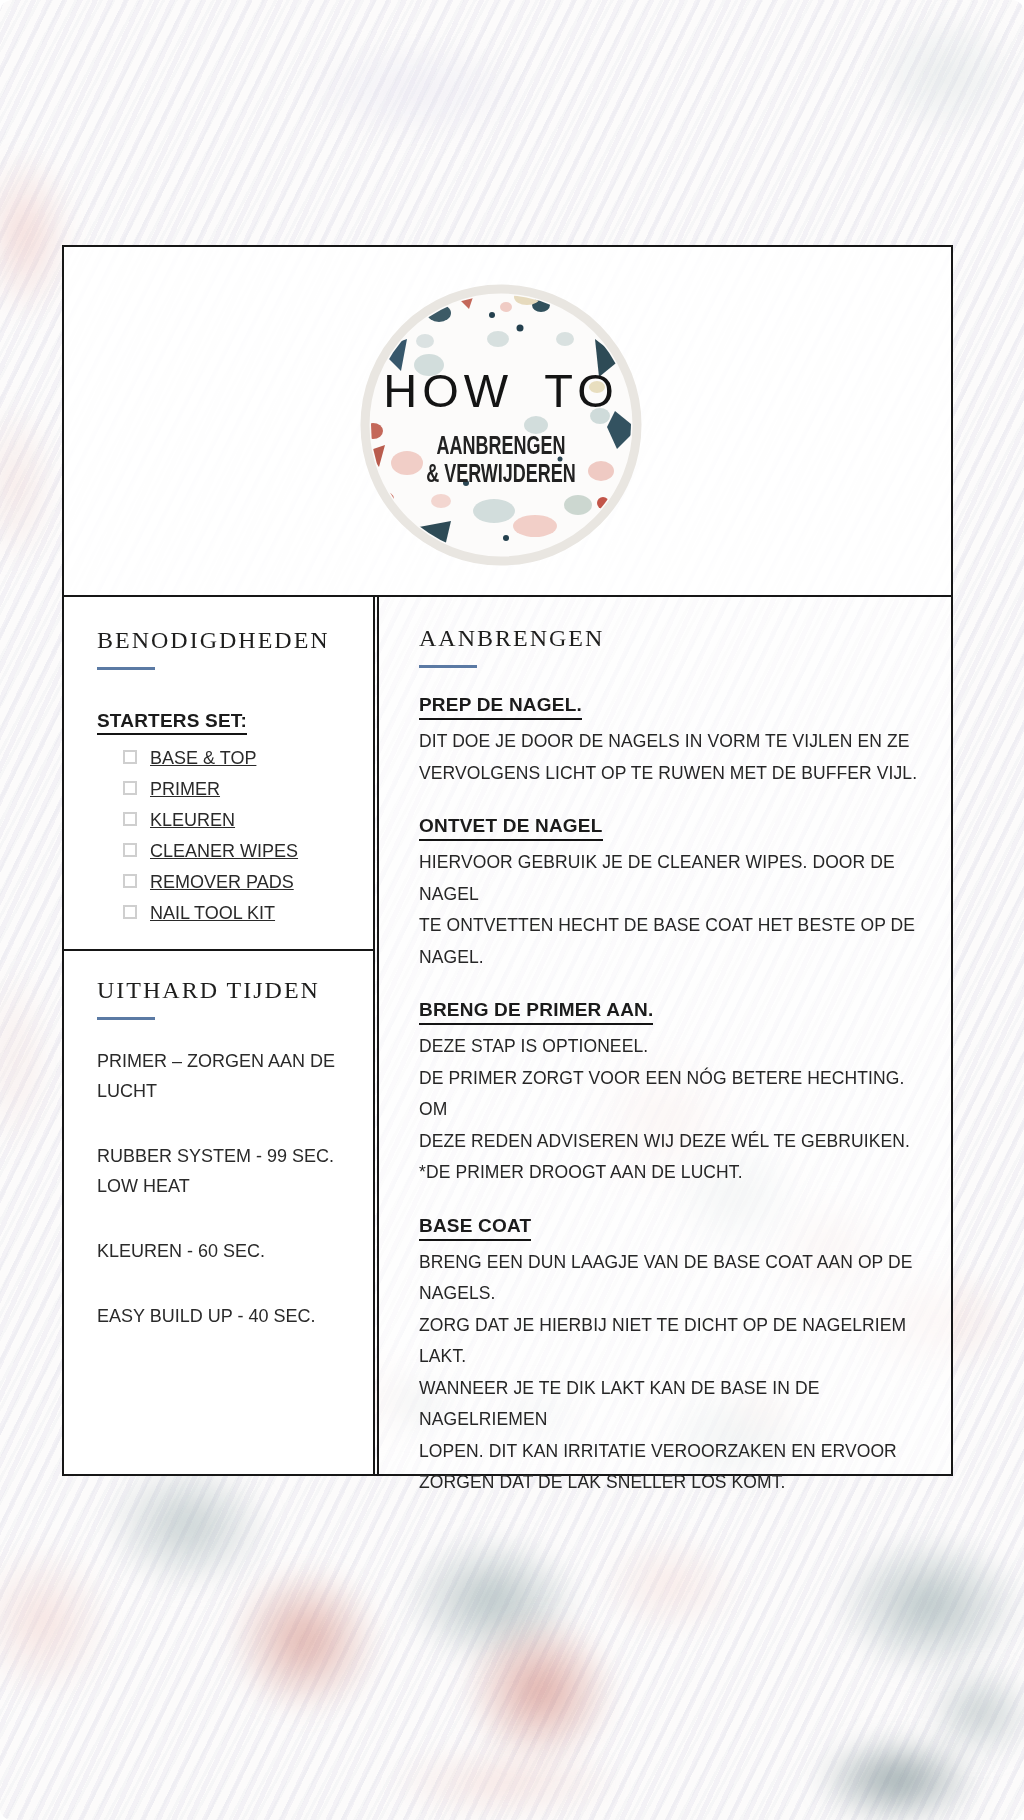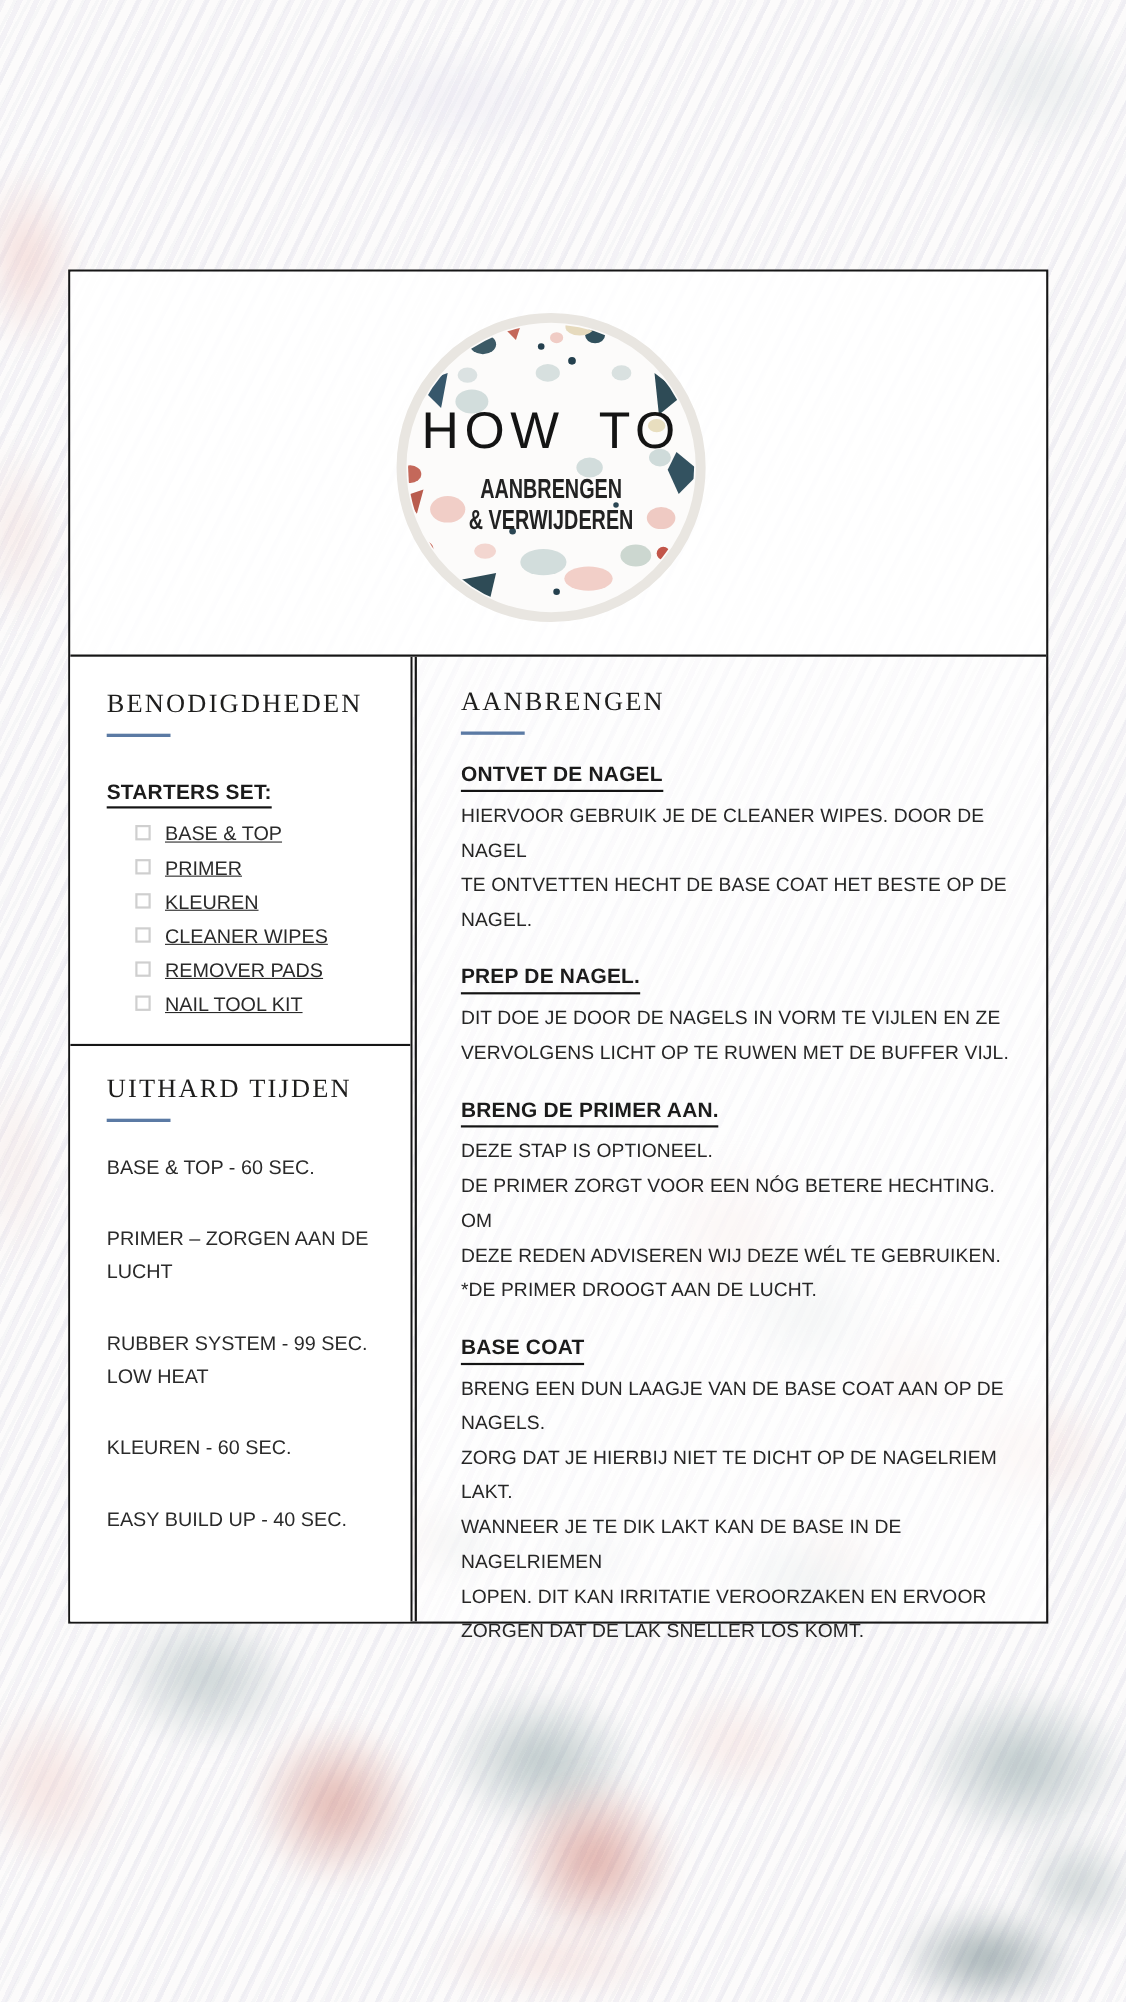--- a/index.html
+++ b/index.html
@@ -2,20 +2,21 @@
 <html><head>
 <meta charset="utf-8">
 <style>
   * { margin:0; padding:0; box-sizing:border-box; }
   html,body { background:#ffffff; }
   .page {
     position:relative; width:1024px; height:1820px; overflow:hidden;
     background:#fcfbfb;
     font-family:"Liberation Sans", sans-serif;
     color:#262626;
+    border-radius:12px;
   }
   
   .page::before {
     content:""; position:absolute; inset:0; z-index:0;
     background:
       repeating-linear-gradient(115deg, rgba(223,220,234,0.30) 0 5px, rgba(255,255,255,0) 5px 14px),
       repeating-linear-gradient(118deg, rgba(215,221,227,0.16) 0 3px, rgba(255,255,255,0) 3px 11px);
   }
   .blob { position:absolute; border-radius:50%; filter:blur(13px); z-index:1; pointer-events:none; }
 
@@ -192,47 +193,46 @@
                 <span class="checkbox"></span>
                 <span>NAIL TOOL KIT</span>
               </li>
           </ul>
         </div>
 
         <div class="cell2">
           <div class="serif-heading">UITHARD TIJDEN</div>
           <div class="accent-underline"></div>
           <div class="uithard-items">
-            <div class="uithard-item">BASE &amp; TOP - 60 SEC.</div>
             <div class="uithard-item">PRIMER – ZORGEN AAN DE
 LUCHT</div>
             <div class="uithard-item">RUBBER SYSTEM - 99 SEC.
 LOW HEAT</div>
             <div class="uithard-item">KLEUREN - 60 SEC.</div>
             <div class="uithard-item">EASY BUILD UP - 40 SEC.</div>
           </div>
         </div>
 
       </div>
 
       <div class="right-col">
         <div class="serif-heading">AANBRENGEN</div>
         <div class="accent-underline"></div>
 
         <div class="section">
+          <span class="sec-title">PREP DE NAGEL.</span>
+          <div class="sec-body">DIT DOE JE DOOR DE NAGELS IN VORM TE VIJLEN EN ZE
+VERVOLGENS LICHT OP TE RUWEN MET DE BUFFER VIJL.</div>
+        </div>
+
+        <div class="section">
           <span class="sec-title">ONTVET DE NAGEL</span>
           <div class="sec-body">HIERVOOR GEBRUIK JE DE CLEANER WIPES. DOOR DE NAGEL
 TE ONTVETTEN HECHT DE BASE COAT HET BESTE OP DE
 NAGEL.</div>
-        </div>
-
-        <div class="section">
-          <span class="sec-title">PREP DE NAGEL.</span>
-          <div class="sec-body">DIT DOE JE DOOR DE NAGELS IN VORM TE VIJLEN EN ZE
-VERVOLGENS LICHT OP TE RUWEN MET DE BUFFER VIJL.</div>
         </div>
 
         <div class="section">
           <span class="sec-title">BRENG DE PRIMER AAN.</span>
           <div class="sec-body">DEZE STAP IS OPTIONEEL.
 DE PRIMER ZORGT VOOR EEN NÓG BETERE HECHTING. OM
 DEZE REDEN ADVISEREN WIJ DEZE WÉL TE GEBRUIKEN.
 *DE PRIMER DROOGT AAN DE LUCHT.</div>
         </div>
 

